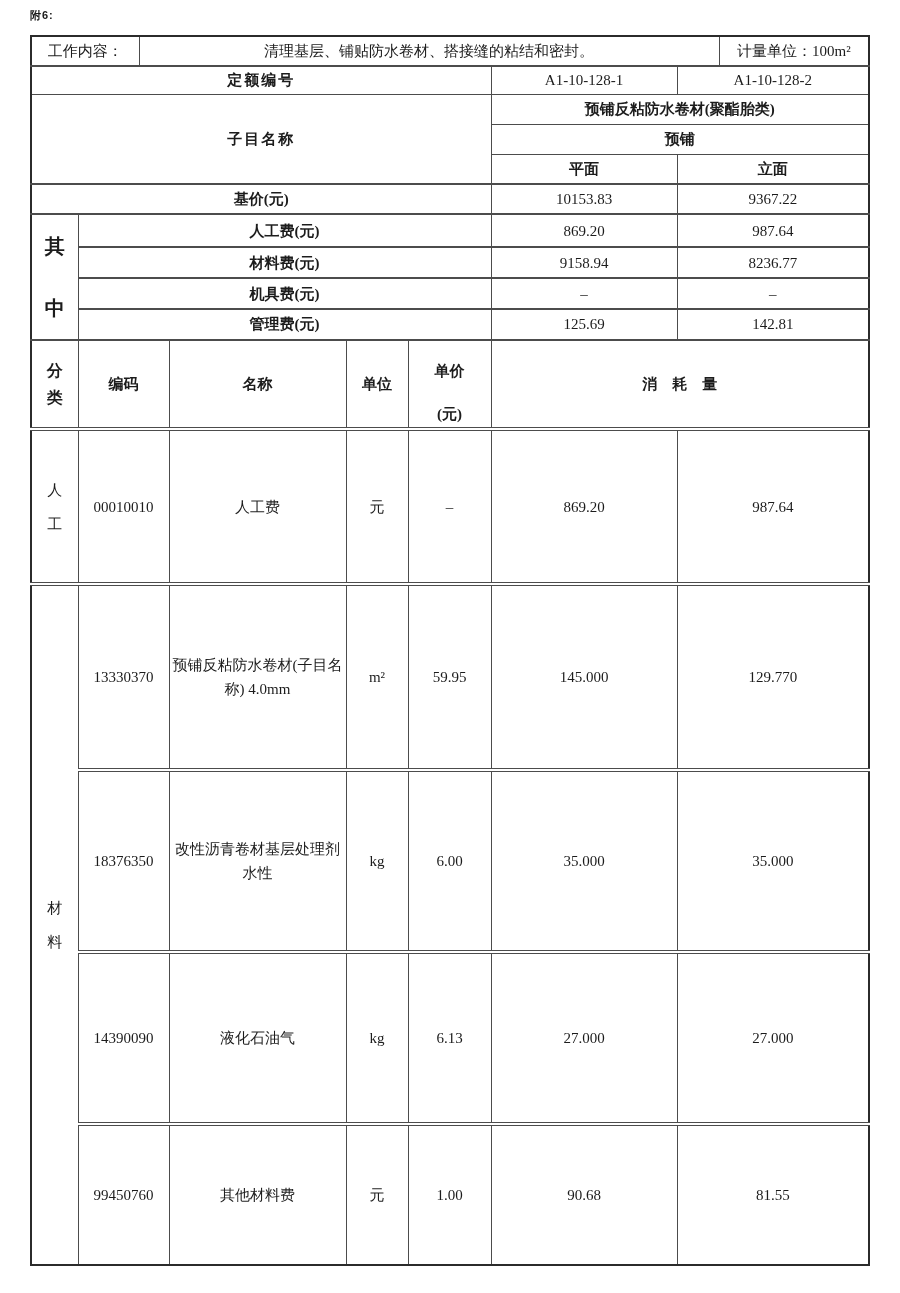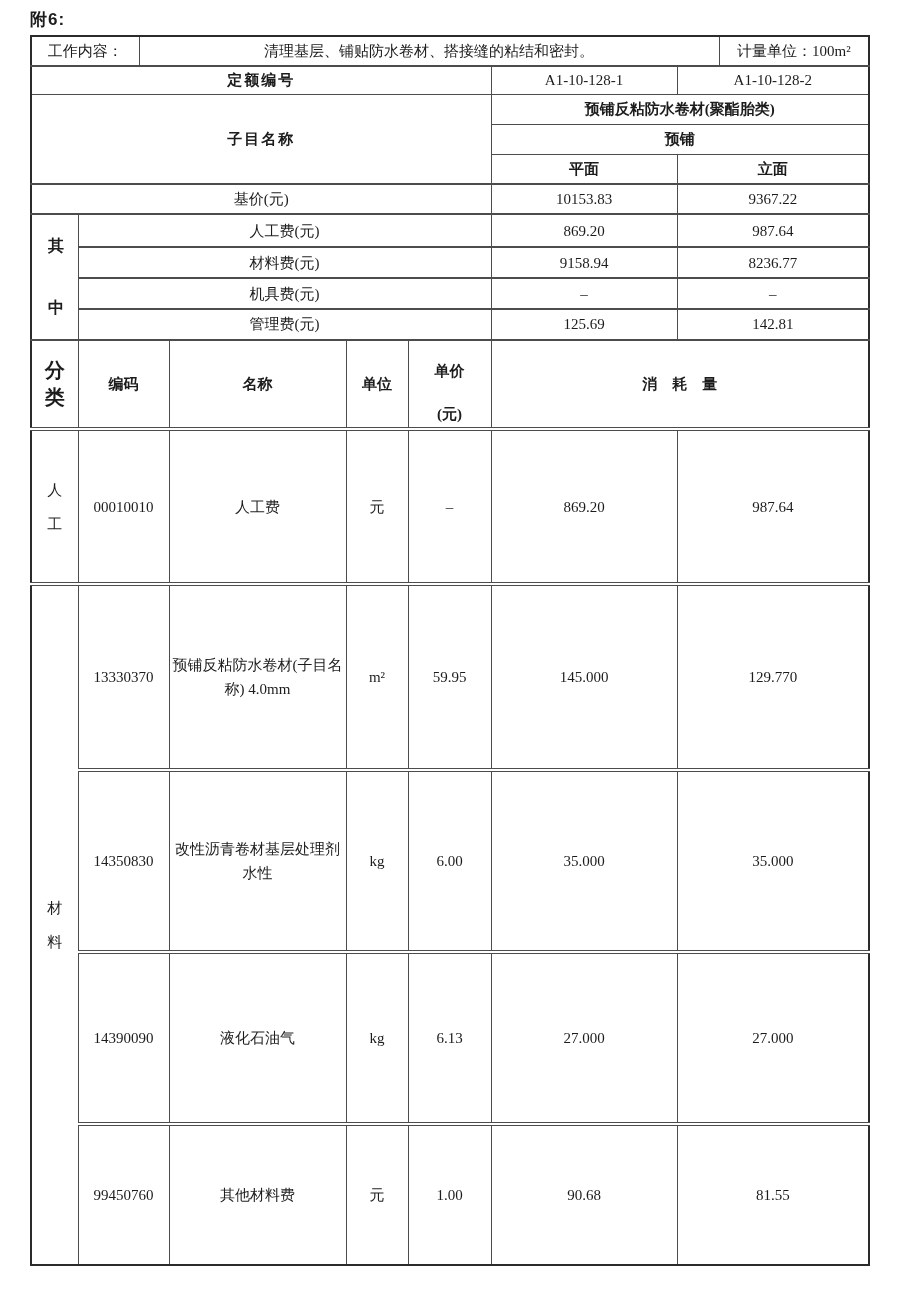--- a/index.html
+++ b/index.html
@@ -10,21 +10,21 @@
     height: 1293px;
     font-family: "Liberation Serif", "DejaVu Serif", serif;
     color: #1c1c1c;
     position: relative;
   }
   .attachment {
     position: absolute;
     left: 30px;
     top: 8px;
     font-family: "Liberation Sans", "DejaVu Sans", sans-serif;
-    font-size: 17px;
+    font-size: 11px;
     font-weight: bold;
     letter-spacing: 1px;
   }
   table.quota {
     position: absolute;
     left: 30px;
     top: 35px;
     width: 838px;
     table-layout: fixed;
     border-collapse: collapse;
@@ -40,31 +40,31 @@
     overflow: hidden;
   }
   tr.t2 > td { border-top-width: 2px; }
   tr.dbl > td { border-top: 4px double #4c4c4c; }
   td.left   { text-align: left; padding: 0 8px; }
   td.nameCell { text-align: left; padding: 0 10px; line-height: 30px; }
   td.price  { text-align: right; padding-right: 14px; }
   td.bold   { font-weight: bold; }
   td.big    { font-weight: bold; font-size: 19px; letter-spacing: 2px; }
   td.mid    { font-weight: bold; font-size: 18px; letter-spacing: 2px; }
-  td.feeLabel { font-weight: normal; font-size: 16px; }
+  td.feeLabel { font-weight: bold; font-size: 16px; }
   td.head   { font-weight: bold; font-size: 16px; }
   td.code   { font-size: 15px; }
   .vert {
     display: inline-block;
     width: 1.15em;
     word-break: break-all;
     text-align: center;
   }
-  .lh62 { line-height: 62px; font-weight: bold; font-size: 16px; text-align: right; }
-  .lh27 { line-height: 27px; font-weight: bold; font-size: 20px; }
+  .lh62 { line-height: 62px; font-weight: bold; font-size: 20px; }
+  .lh27 { line-height: 27px; font-weight: bold; font-size: 16px; }
   .lh34 { line-height: 34px; font-size: 15px; }
   .priceHead div { line-height: 26px; margin-top: 17px; }
 </style>
 </head>
 <body>
 
 <div class="attachment">附6:</div>
 
 <table class="quota">
   <colgroup>
@@ -157,21 +157,21 @@
     <tr style="height:186px" class="dbl">
       <td rowspan="4"><span class="vert lh34">材料</span></td>
       <td colspan="2" class="code">13330370</td>
       <td class="nameCell">预铺反粘防水卷材(子目名称) 4.0mm</td>
       <td>m²</td>
       <td class="price">59.95</td>
       <td>145.000</td>
       <td colspan="2">129.770</td>
     </tr>
     <tr style="height:182px" class="dbl">
-      <td colspan="2" class="code">14350830</td>
+      <td colspan="2" class="code">18376350</td>
       <td class="nameCell">改性沥青卷材基层处理剂 水性</td>
       <td>kg</td>
       <td class="price">6.00</td>
       <td>35.000</td>
       <td colspan="2">35.000</td>
     </tr>
     <tr style="height:172px" class="dbl">
       <td colspan="2" class="code">14390090</td>
       <td class="nameCell">液化石油气</td>
       <td>kg</td>

